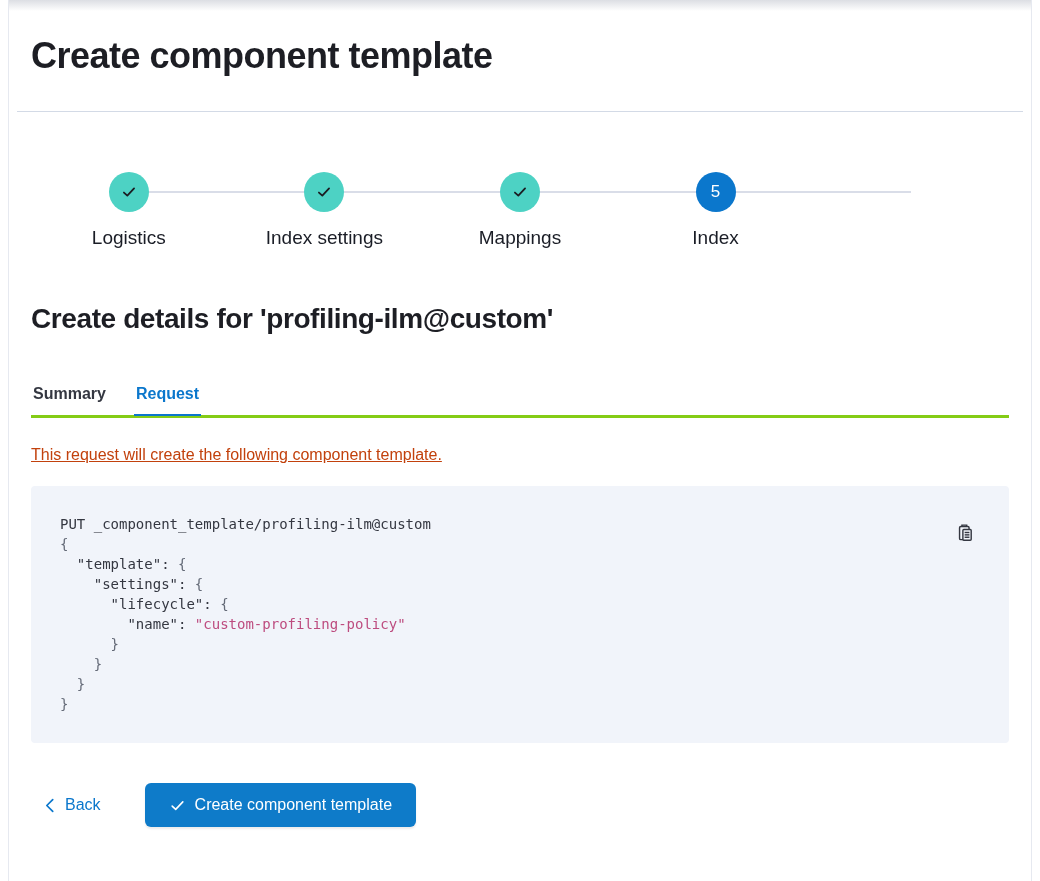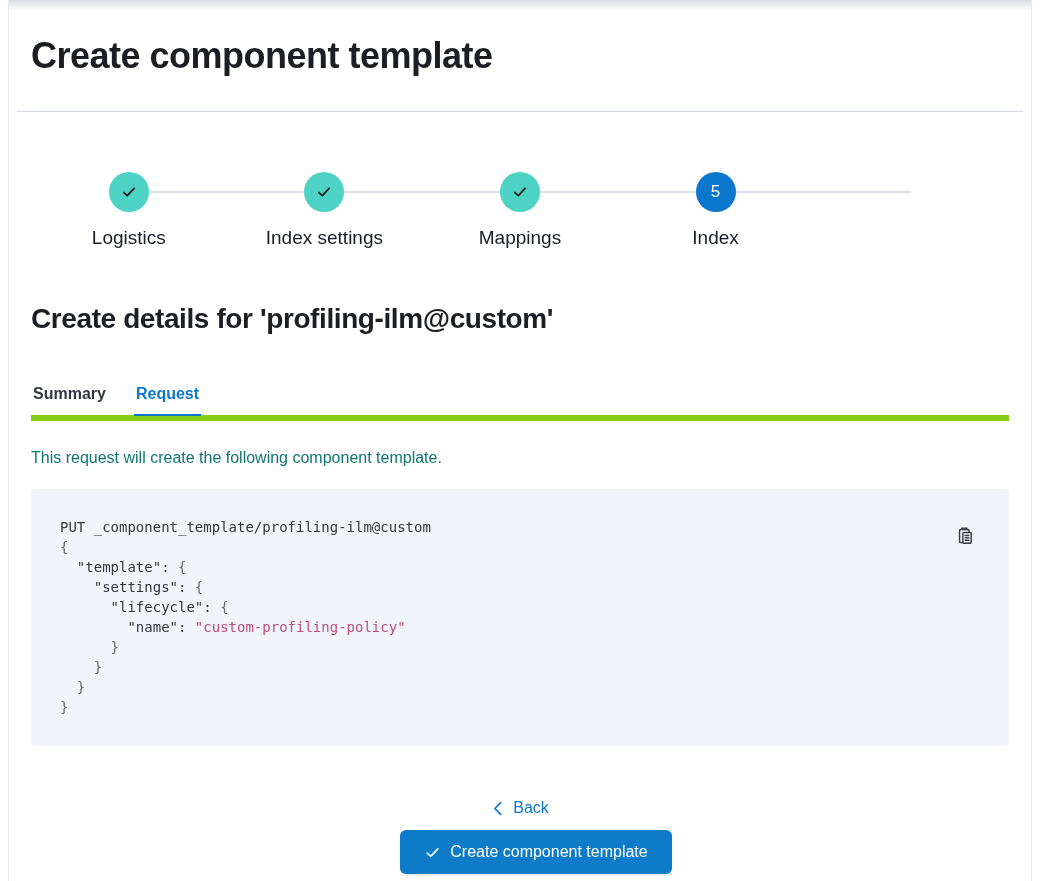--- a/index.html
+++ b/index.html
@@ -64,34 +64,34 @@
 
   
   h2.review-heading {
     margin-top: 52px;
     font-size: 28px; font-weight: 700; letter-spacing: -0.4px;
     color: #1d1e24; line-height: 36px;
   }
   .tabs {
     margin-top: 48px;
     display: flex; gap: 26px;
-    border-bottom: 6px solid #84cc16;
+    border-bottom: 3px solid #84cc16;
   }
   .tab {
     padding: 0 2px 11px 2px;
     font-size: 16px; font-weight: 700; color: #343741;
     cursor: pointer;
     border-bottom: 2.5px solid transparent;
     margin-bottom: -1px;
   }
   .tab.active { color: #0b77cc; border-bottom-color: #0b77cc; text-align: center; }
 
   .request-description {
     margin-top: 26px;
-    font-size: 16px; line-height: 22px; color: #0f766e;
+    font-size: 16px; line-height: 22px; color: #c2410c; text-decoration: underline;
   }
 
   
   .code-block {
     position: relative;
     margin-top: 20px;
     background: #f1f4fa;
     border-radius: 4px;
     padding: 28px 60px 29px 29px;
   }
@@ -107,21 +107,21 @@
   .copy-btn {
     position: absolute; top: 34px; right: 32px;
     width: 24px; height: 24px;
     background: none; border: none; cursor: pointer;
     display: flex; align-items: center; justify-content: center;
   }
 
   
   .footer {
     margin-top: 40px;
-    display: flex; align-items: center; flex-direction: column;
+    display: flex; align-items: center;
   }
   .back-btn {
     display: inline-flex; align-items: center; gap: 9px;
     padding: 0 12px; height: 44px;
     background: none; border: none; cursor: pointer;
     color: #0b77cc; font-size: 16px; font-weight: 500;
     font-family: "Liberation Sans", sans-serif;
   }
   .create-btn {
     margin-left: 32px;

